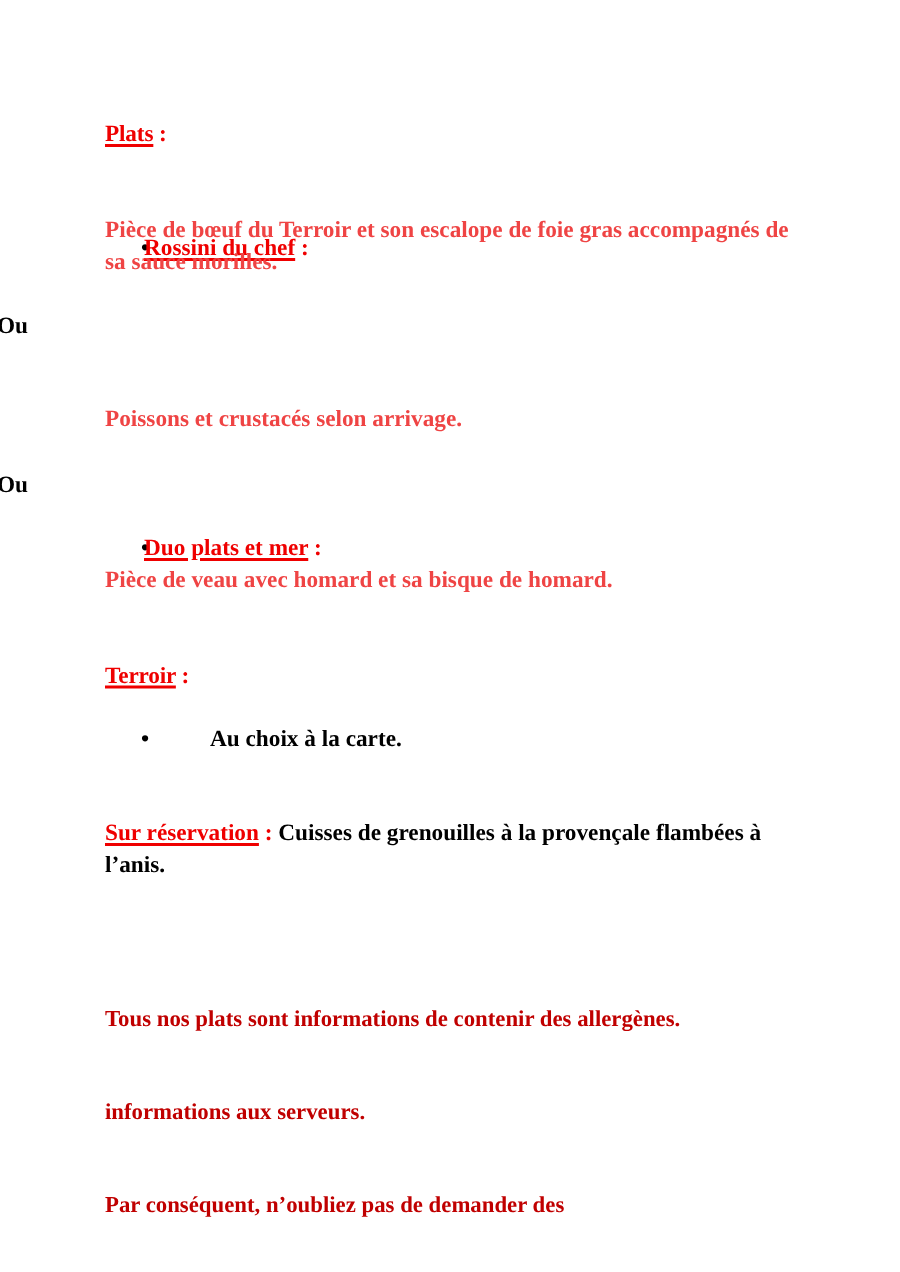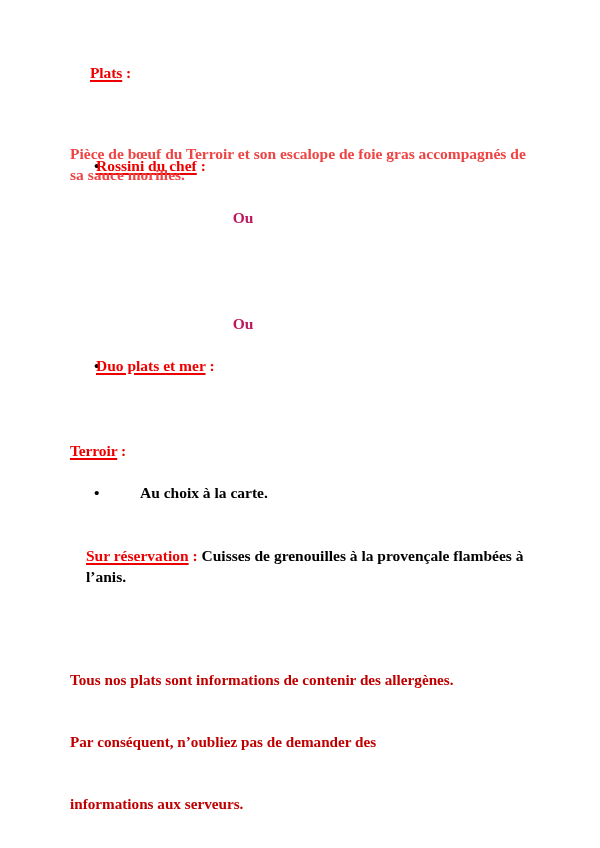--- a/index.html
+++ b/index.html
@@ -89,31 +89,30 @@
     font-size: 15.5px;
     line-height: 20.5px;
     color: #ef4444;
   }
 
   
   .ou {
     position: absolute;
     left: 0;
     width: 490px;
-    text-align: center;
     font-size: 15.5px;
     line-height: 20.5px;
-    color: #be185d;
+    color: #000000;
   }
   .ou > span { position: relative; left: -2px; }
 
   
   .inline-note {
     position: absolute;
-    left: 86px;
+    left: 70px;
     width: 470px;
     font-size: 15.5px;
     line-height: 20.5px;
     color: #000000;
   }
   .inline-note .label {
     color: #ef0000;
     text-decoration: underline;
     text-decoration-thickness: 1.6px;
     text-underline-offset: 1.5px;
@@ -130,41 +129,43 @@
     color: #c00000;
     white-space: pre-wrap;
   }
   .notice .ln { display: block; }
 </style>
 </head>
 <body>
 
 <div class="page">
 
-  <div class="blk section-heading" style="top:63px;margin-left:20px;"><span class="name">Plats</span><span class="colon"> :</span></div>
+  <div class="blk section-heading" style="top:80px;"><span class="name">Plats</span><span class="colon"> :</span></div>
 
   <div class="bullet-line" style="top:124px;margin-top:32px;"><span class="dot">•</span><span class="dish">Rossini du chef</span><span class="colon"> :</span></div>
   <div class="desc" style="top:144px;">Pièce de bœuf du Terroir et son escalope de foie gras accompagnés de sa sauce morilles.</div>
 
   <div class="ou" style="top:208px;"><span>Ou</span></div>
 
+  <div class="desc" style="top:270px;">Poissons et crustacés selon arrivage.</div>
 
   <div class="ou" style="top:314px;"><span>Ou</span></div>
 
   <div class="bullet-line" style="top:356px;"><span class="dot">•</span><span class="dish">Duo plats et mer</span><span class="colon"> :</span></div>
+  <div class="desc" style="top:377px;">Pièce de veau avec homard et sa bisque de homard.</div>
 
   <div class="blk section-heading" style="top:441px;"><span class="name">Terroir</span><span class="colon"> :</span></div>
 
   <div class="bullet-line" style="top:483px;"><span class="dot">•</span><span class="plain">Au choix à la carte.</span></div>
 
   <div class="inline-note" style="top:546px;"><span class="label">Sur réservation</span><span class="colon"> :</span><span> Cuisses de grenouilles à la provençale flambées à l’anis.</span></div>
 
   <div class="notice" style="top:628px;">
     <span class="ln">Tous nos plats sont informations de contenir des allergènes.</span>
+    <span class="ln">informations aux serveurs.</span>
     <span class="ln">Par conséquent, n’oubliez pas de demander des</span>
-    <span class="ln">informations aux serveurs.</span>
     
     
     
     
   </div>
 
 </div>
 
 </body></html>

